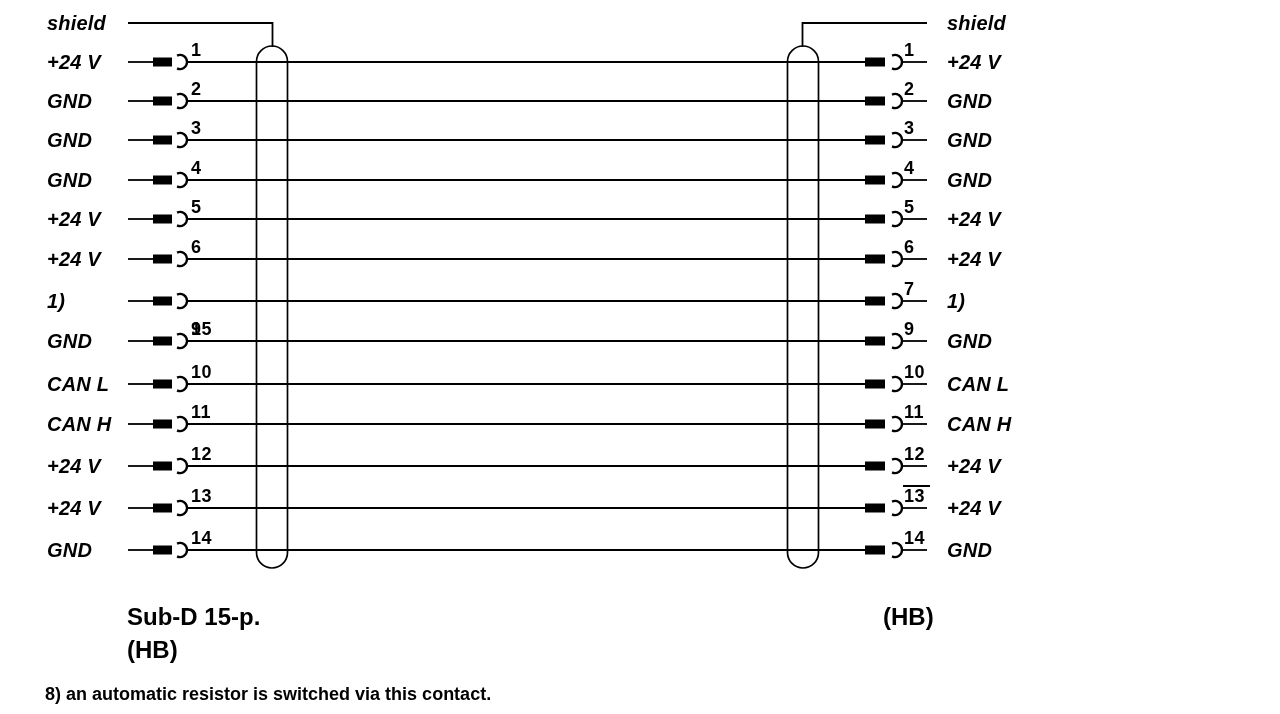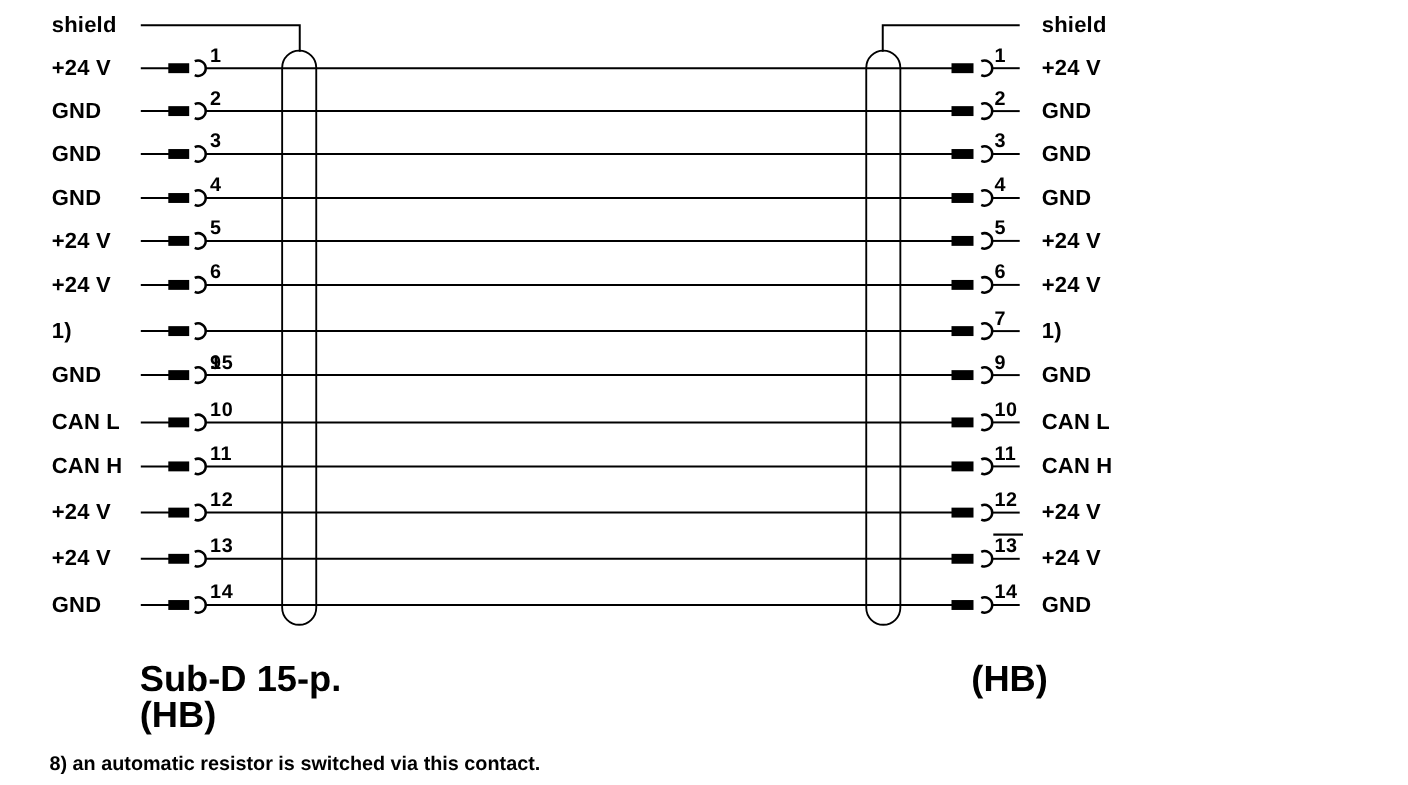--- a/index.html
+++ b/index.html
@@ -6,28 +6,28 @@
   .stage{
     position:relative;width:1280px;height:714px;overflow:hidden;
     background:#ffffff;color:#000;
     font-family:"Liberation Sans",sans-serif;font-weight:700;
   }
   #wire-svg{position:absolute;left:0;top:0;}
   .wire{stroke:#000;stroke-width:1.8;fill:none;}
   .capsule{stroke:#000;stroke-width:1.7;fill:none;}
   .arc{stroke:#000;stroke-width:2.3;fill:none;}
   .ferrule{fill:#000;stroke:none;}
-  .lbl{position:absolute;font-size:20px;line-height:20px;white-space:nowrap;letter-spacing:0.2px;}
+  .lbl{position:absolute;font-size:20px;line-height:20px;white-space:nowrap;letter-spacing:0.2px;font-style:italic;}
   .lbl-left{left:47px;}
   .lbl-right{left:947px;}
   .pin{position:absolute;font-size:18px;line-height:19px;white-space:nowrap;letter-spacing:0.5px;}
   .pin-left{left:191px;}
   .pin-right{left:904px;}
   .overbar{position:absolute;height:2.5px;background:#000;}
-  .connector-name{position:absolute;font-size:33px;line-height:33px;white-space:nowrap;}
+  .connector-name{position:absolute;font-size:24px;line-height:33px;white-space:nowrap;}
   #left-connector-name{left:127px;top:600px;}
   #right-connector-name{left:883px;top:600px;}
   .footnote{position:absolute;left:45px;top:684px;font-size:18px;line-height:20px;white-space:nowrap;}
 </style>
 </head>
 <body>
 
 <div class="stage">
 
   <svg id="wire-svg" width="1280" height="714" viewBox="0 0 1280 714">

